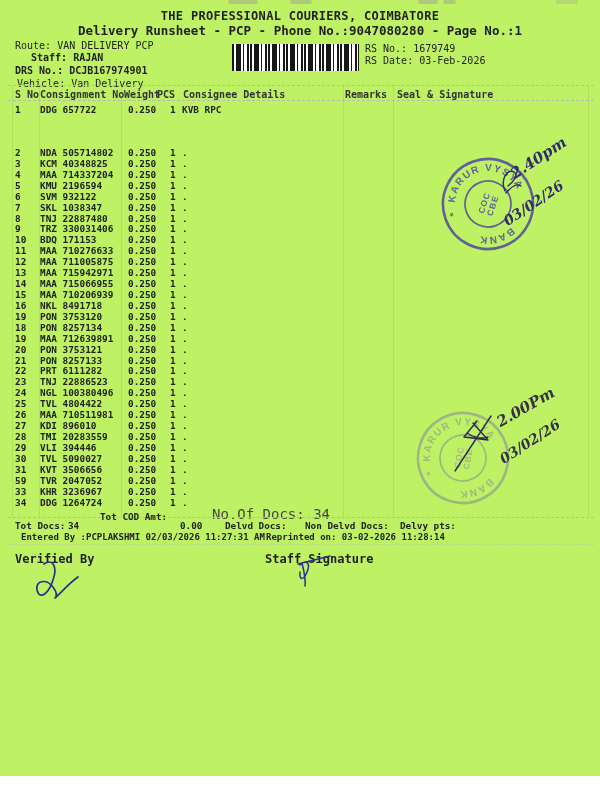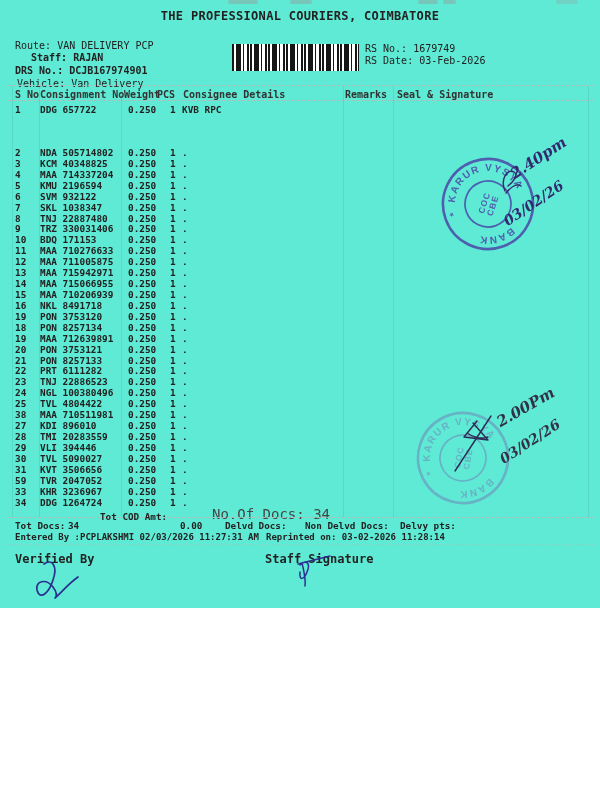--- a/index.html
+++ b/index.html
@@ -1,16 +1,16 @@
 <!DOCTYPE html>
 <html><head>
 <meta charset="utf-8">
 <style>
   html,body{margin:0;padding:0;background:#fff;}
-  .page{position:relative;width:600px;height:608px;background:#5eead4;overflow:hidden;
+  .page{position:relative;width:600px;height:776px;background:#bef264;overflow:hidden;
         font-family:"DejaVu Sans Mono",monospace;color:#222;text-decoration:underline;}
   .abs{position:absolute;white-space:nowrap;}
   .b{font-weight:bold;}
   .title{top:9px;left:0;width:600px;text-align:center;font-size:12px;font-weight:bold;letter-spacing:.3px;}
   .subtitle{top:23px;left:0;width:600px;text-align:center;font-size:12.5px;font-weight:bold;}
   .info{font-size:10px;}
   .hdr{font-size:10px;font-weight:bold;color:#333;}
   .dash{position:absolute;left:8px;width:586px;border-top:1px dashed #b9b9b9;height:0;}
   .vline{position:absolute;top:86px;height:431px;width:0;border-left:1px solid rgba(0,0,0,0.07);}
   .barcode{position:absolute;left:232px;top:44px;width:127px;height:27px;
@@ -44,20 +44,21 @@
 
 <div class="page">
 
   <div class="smudge" style="left:228px;width:30px;"></div>
   <div class="smudge" style="left:290px;width:22px;"></div>
   <div class="smudge" style="left:418px;width:20px;"></div>
   <div class="smudge" style="left:443px;width:13px;"></div>
   <div class="smudge" style="left:556px;width:22px;opacity:.3;"></div>
 
   <div class="abs title">THE PROFESSIONAL COURIERS, COIMBATORE</div>
+  <div class="abs subtitle">Delivery Runsheet - PCP - Phone No.:9047080280 - Page No.:1</div>
 
   <div class="abs info" style="left:15px;top:40px;"><span>Route:</span> <span>VAN DELIVERY PCP</span></div>
   <div class="abs info b" style="left:15px;top:52px;margin-left:16px;"><span>Staff:</span> <span>RAJAN</span></div>
   <div class="abs info b" style="left:15px;top:65px;"><span>DRS No.:</span> <span>DCJB167974901</span></div>
   <div class="abs info" style="left:17px;top:78px;"><span>Vehicle:</span> <span>Van Delivery</span></div>
 
   <div class="barcode"></div>
 
   <div class="abs info" style="left:365px;top:43px;"><span>RS No.:</span> <span>1679749</span></div>
   <div class="abs info" style="left:365px;top:55px;"><span>RS Date:</span> <span>03-Feb-2026</span></div>
@@ -250,21 +251,21 @@
     <span class="c-con">.</span>
   </div>
       <div class="trow">
     <span class="c-sno">25</span>
     <span class="c-cn">TVL 4804422</span>
     <span class="c-wt">0.250</span>
     <span class="c-pcs">1</span>
     <span class="c-con">.</span>
   </div>
       <div class="trow">
-    <span class="c-sno">38</span>
+    <span class="c-sno">26</span>
     <span class="c-cn">MAA 710511981</span>
     <span class="c-wt">0.250</span>
     <span class="c-pcs">1</span>
     <span class="c-con">.</span>
   </div>
       <div class="trow">
     <span class="c-sno">27</span>
     <span class="c-cn">KDI 896010</span>
     <span class="c-wt">0.250</span>
     <span class="c-pcs">1</span>
@@ -324,21 +325,21 @@
   <div class="abs nod">No.Of Docs: 34</div>
   <div class="dash" style="top:517px;"></div>
 
   <div class="abs tot" style="left:15px;top:520px;">Tot Docs:</div>
   <div class="abs tot" style="left:68px;top:520px;">34</div>
   <div class="abs tot" style="left:100px;top:511px;">Tot COD Amt:</div>
   <div class="abs tot" style="left:180px;top:520px;">0.00</div>
   <div class="abs tot" style="left:225px;top:520px;">Delvd Docs:</div>
   <div class="abs tot" style="left:305px;top:520px;">Non Delvd Docs:</div>
   <div class="abs tot" style="left:400px;top:520px;">Delvy pts:</div>
-  <div class="abs ent" style="left:15px;top:532px;text-align:right;">Entered By :PCPLAKSHMI 02/03/2026 11:27:31 AM</div>
+  <div class="abs ent" style="left:21px;top:532px;text-align:right;">Entered By :PCPLAKSHMI 02/03/2026 11:27:31 AM</div>
   <div class="abs ent" style="left:266px;top:532px;">Reprinted on: 03-02-2026 11:28:14</div>
   <div class="dash" style="top:544px;opacity:.45;"></div>
 
   <div class="abs sign-label" style="left:15px;top:552px;">Verified By</div>
   <div class="abs sign-label" style="left:265px;top:552px;">Staff Signature</div>
 
   <svg class="pen" style="left:22px;top:558px;" width="70" height="50" viewBox="0 0 70 50">
     <path d="M22,6 C30,0 36,8 31,22 C27,35 18,43 15,32 C13,23 24,20 31,29 C34,33 36,37 33,40 C38,36 46,26 56,19" stroke="#2b2f8e" stroke-width="1.7"></path>
   </svg>
 

